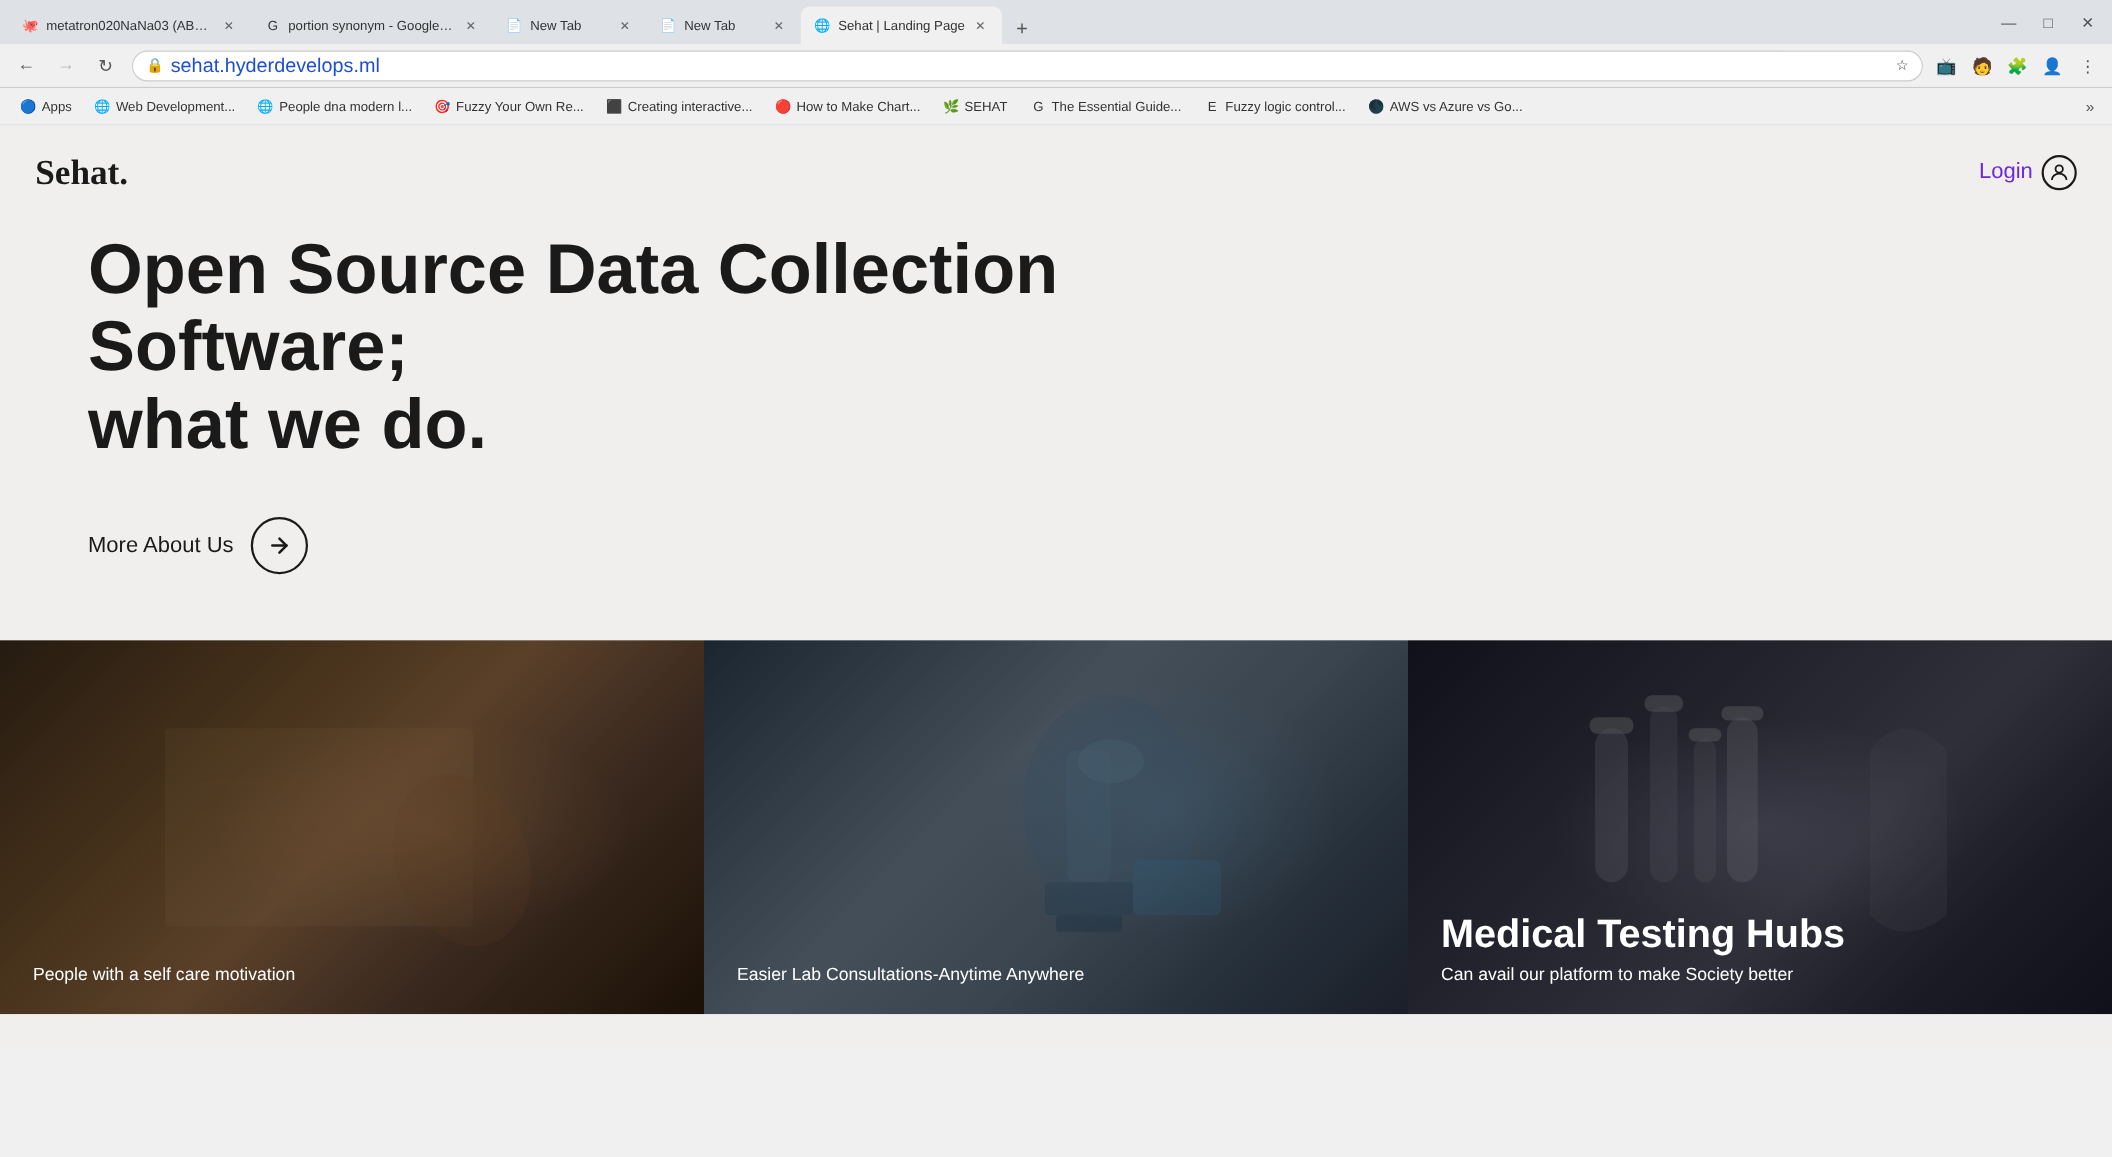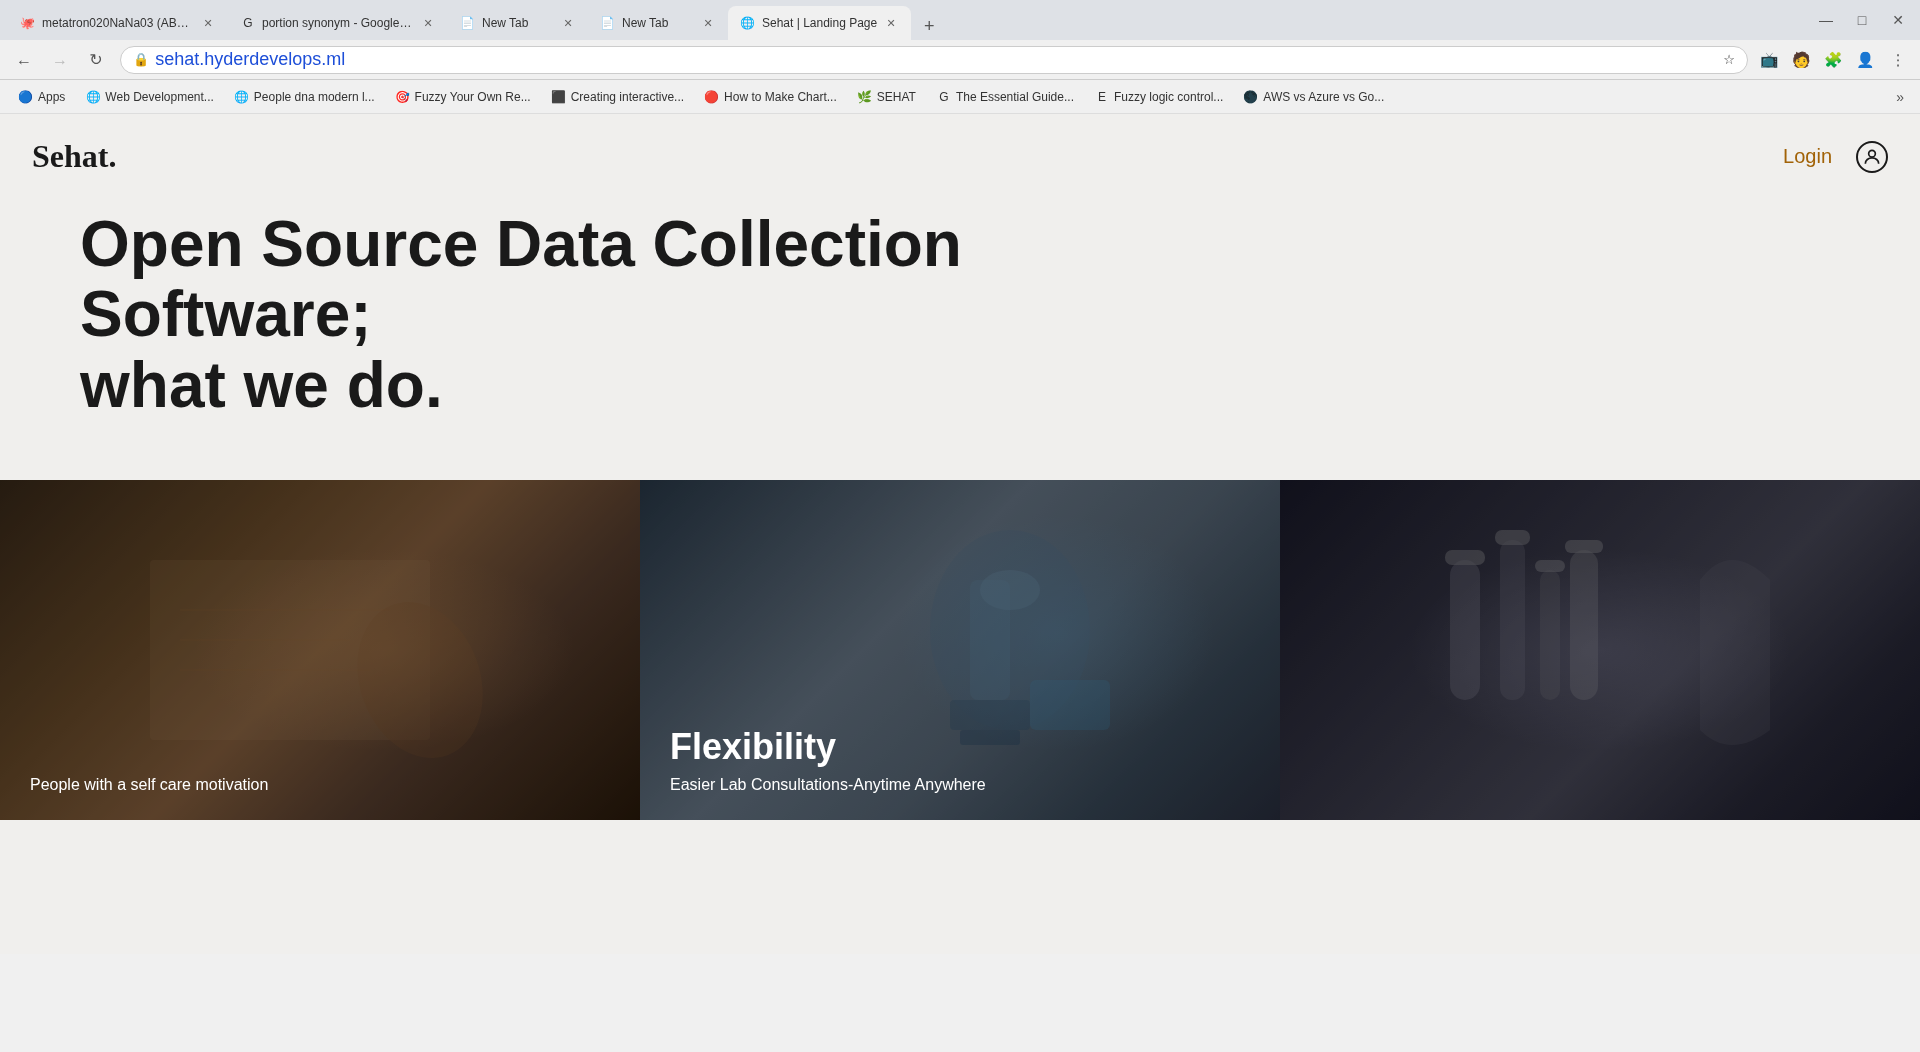--- a/index.html
+++ b/index.html
@@ -219,23 +219,23 @@
     }
     .site-logo {
       font-size: 32px;
       font-weight: 700;
       color: #1a1a1a;
       font-family: Georgia, serif;
     }
     .login-btn {
       display: flex;
       align-items: center;
-      gap: 24px;
+      gap: 8px;
       font-size: 20px;
-      color: #a16207;
+      color: #6d28d9;
       cursor: pointer;
       font-weight: 500;
     }
     .login-icon {
       width: 32px;
       height: 32px;
       border-radius: 50%;
       border: 2px solid #1a1a1a;
       display: flex;
       align-items: center;
@@ -478,20 +478,29 @@
         </svg>
       </div>
     </div>
   </nav>
 
   <div class="hero-section">
     <h1 class="hero-headline">
       <span>Open Source Data Collection Software;</span><br>
       <span>what we do.</span>
     </h1>
+    <div class="hero-more">
+      <span class="hero-more-text">More About Us</span>
+      <div class="hero-arrow-circle">
+        <svg width="22" height="22" viewBox="0 0 24 24" fill="none" stroke="#1a1a1a" stroke-width="2.5" stroke-linecap="round" stroke-linejoin="round">
+          <line x1="5" y1="12" x2="19" y2="12"></line>
+          <polyline points="12 5 19 12 12 19"></polyline>
+        </svg>
+      </div>
+    </div>
   </div>
 
   <div class="cards-section">
 
     <div class="card card-1">
       <div class="card-bg">
 
         <svg style="position:absolute;top:0;left:0;width:100%;height:100%;opacity:0.4" viewBox="0 0 500 340">
           <rect x="80" y="80" width="280" height="180" rx="4" fill="#c8a070" opacity="0.3"></rect>
           <line x1="110" y1="130" x2="320" y2="130" stroke="#a07040" stroke-width="2" opacity="0.5"></line>
@@ -513,38 +522,41 @@
           <ellipse cx="300" cy="150" rx="80" ry="100" fill="#4a7090" opacity="0.4"></ellipse>
           <rect x="260" y="100" width="40" height="120" rx="8" fill="#6090b0" opacity="0.5"></rect>
           <rect x="240" y="220" width="80" height="30" rx="4" fill="#2a5070" opacity="0.6"></rect>
           <rect x="250" y="250" width="60" height="15" rx="3" fill="#1a4060" opacity="0.6"></rect>
           <ellipse cx="300" cy="110" rx="30" ry="20" fill="#80b0d0" opacity="0.4"></ellipse>
           <rect x="320" y="200" width="80" height="50" rx="6" fill="#4090c0" opacity="0.5"></rect>
         </svg>
       </div>
       <div class="card-overlay"></div>
       <div class="card-content">
-        <div class="card-title">Flexibility</div>
         <div class="card-desc">Easier Lab Consultations-Anytime Anywhere</div>
       </div>
     </div>
 
     <div class="card card-3">
       <div class="card-bg">
 
         <svg style="position:absolute;top:0;left:0;width:100%;height:100%;opacity:0.5" viewBox="0 0 500 340">
           <rect x="100" y="80" width="30" height="140" rx="15" fill="#a0a0b0" opacity="0.5"></rect>
           <rect x="150" y="60" width="25" height="160" rx="12" fill="#808090" opacity="0.5"></rect>
           <rect x="190" y="90" width="20" height="130" rx="10" fill="#909090" opacity="0.4"></rect>
           <rect x="220" y="70" width="28" height="150" rx="14" fill="#b0b0b0" opacity="0.5"></rect>
           <path d="M350 100 Q380 60 420 100 L420 250 Q380 280 350 250 Z" fill="#707080" opacity="0.4"></path>
           <rect x="95" y="70" width="40" height="15" rx="7" fill="#c0c0c0" opacity="0.6"></rect>
           <rect x="145" y="50" width="35" height="15" rx="7" fill="#c0c0c0" opacity="0.6"></rect>
           <rect x="185" y="80" width="30" height="12" rx="6" fill="#c0c0c0" opacity="0.6"></rect>
           <rect x="215" y="60" width="38" height="13" rx="6" fill="#c0c0c0" opacity="0.6"></rect>
         </svg>
       </div>
       <div class="card-overlay"></div>
+      <div class="card-content">
+        <div class="card-title">Medical Testing Hubs</div>
+        <div class="card-desc">Can avail our platform to make Society better</div>
+      </div>
     </div>
 
   </div>
 
 </div>
 
 </body></html>

